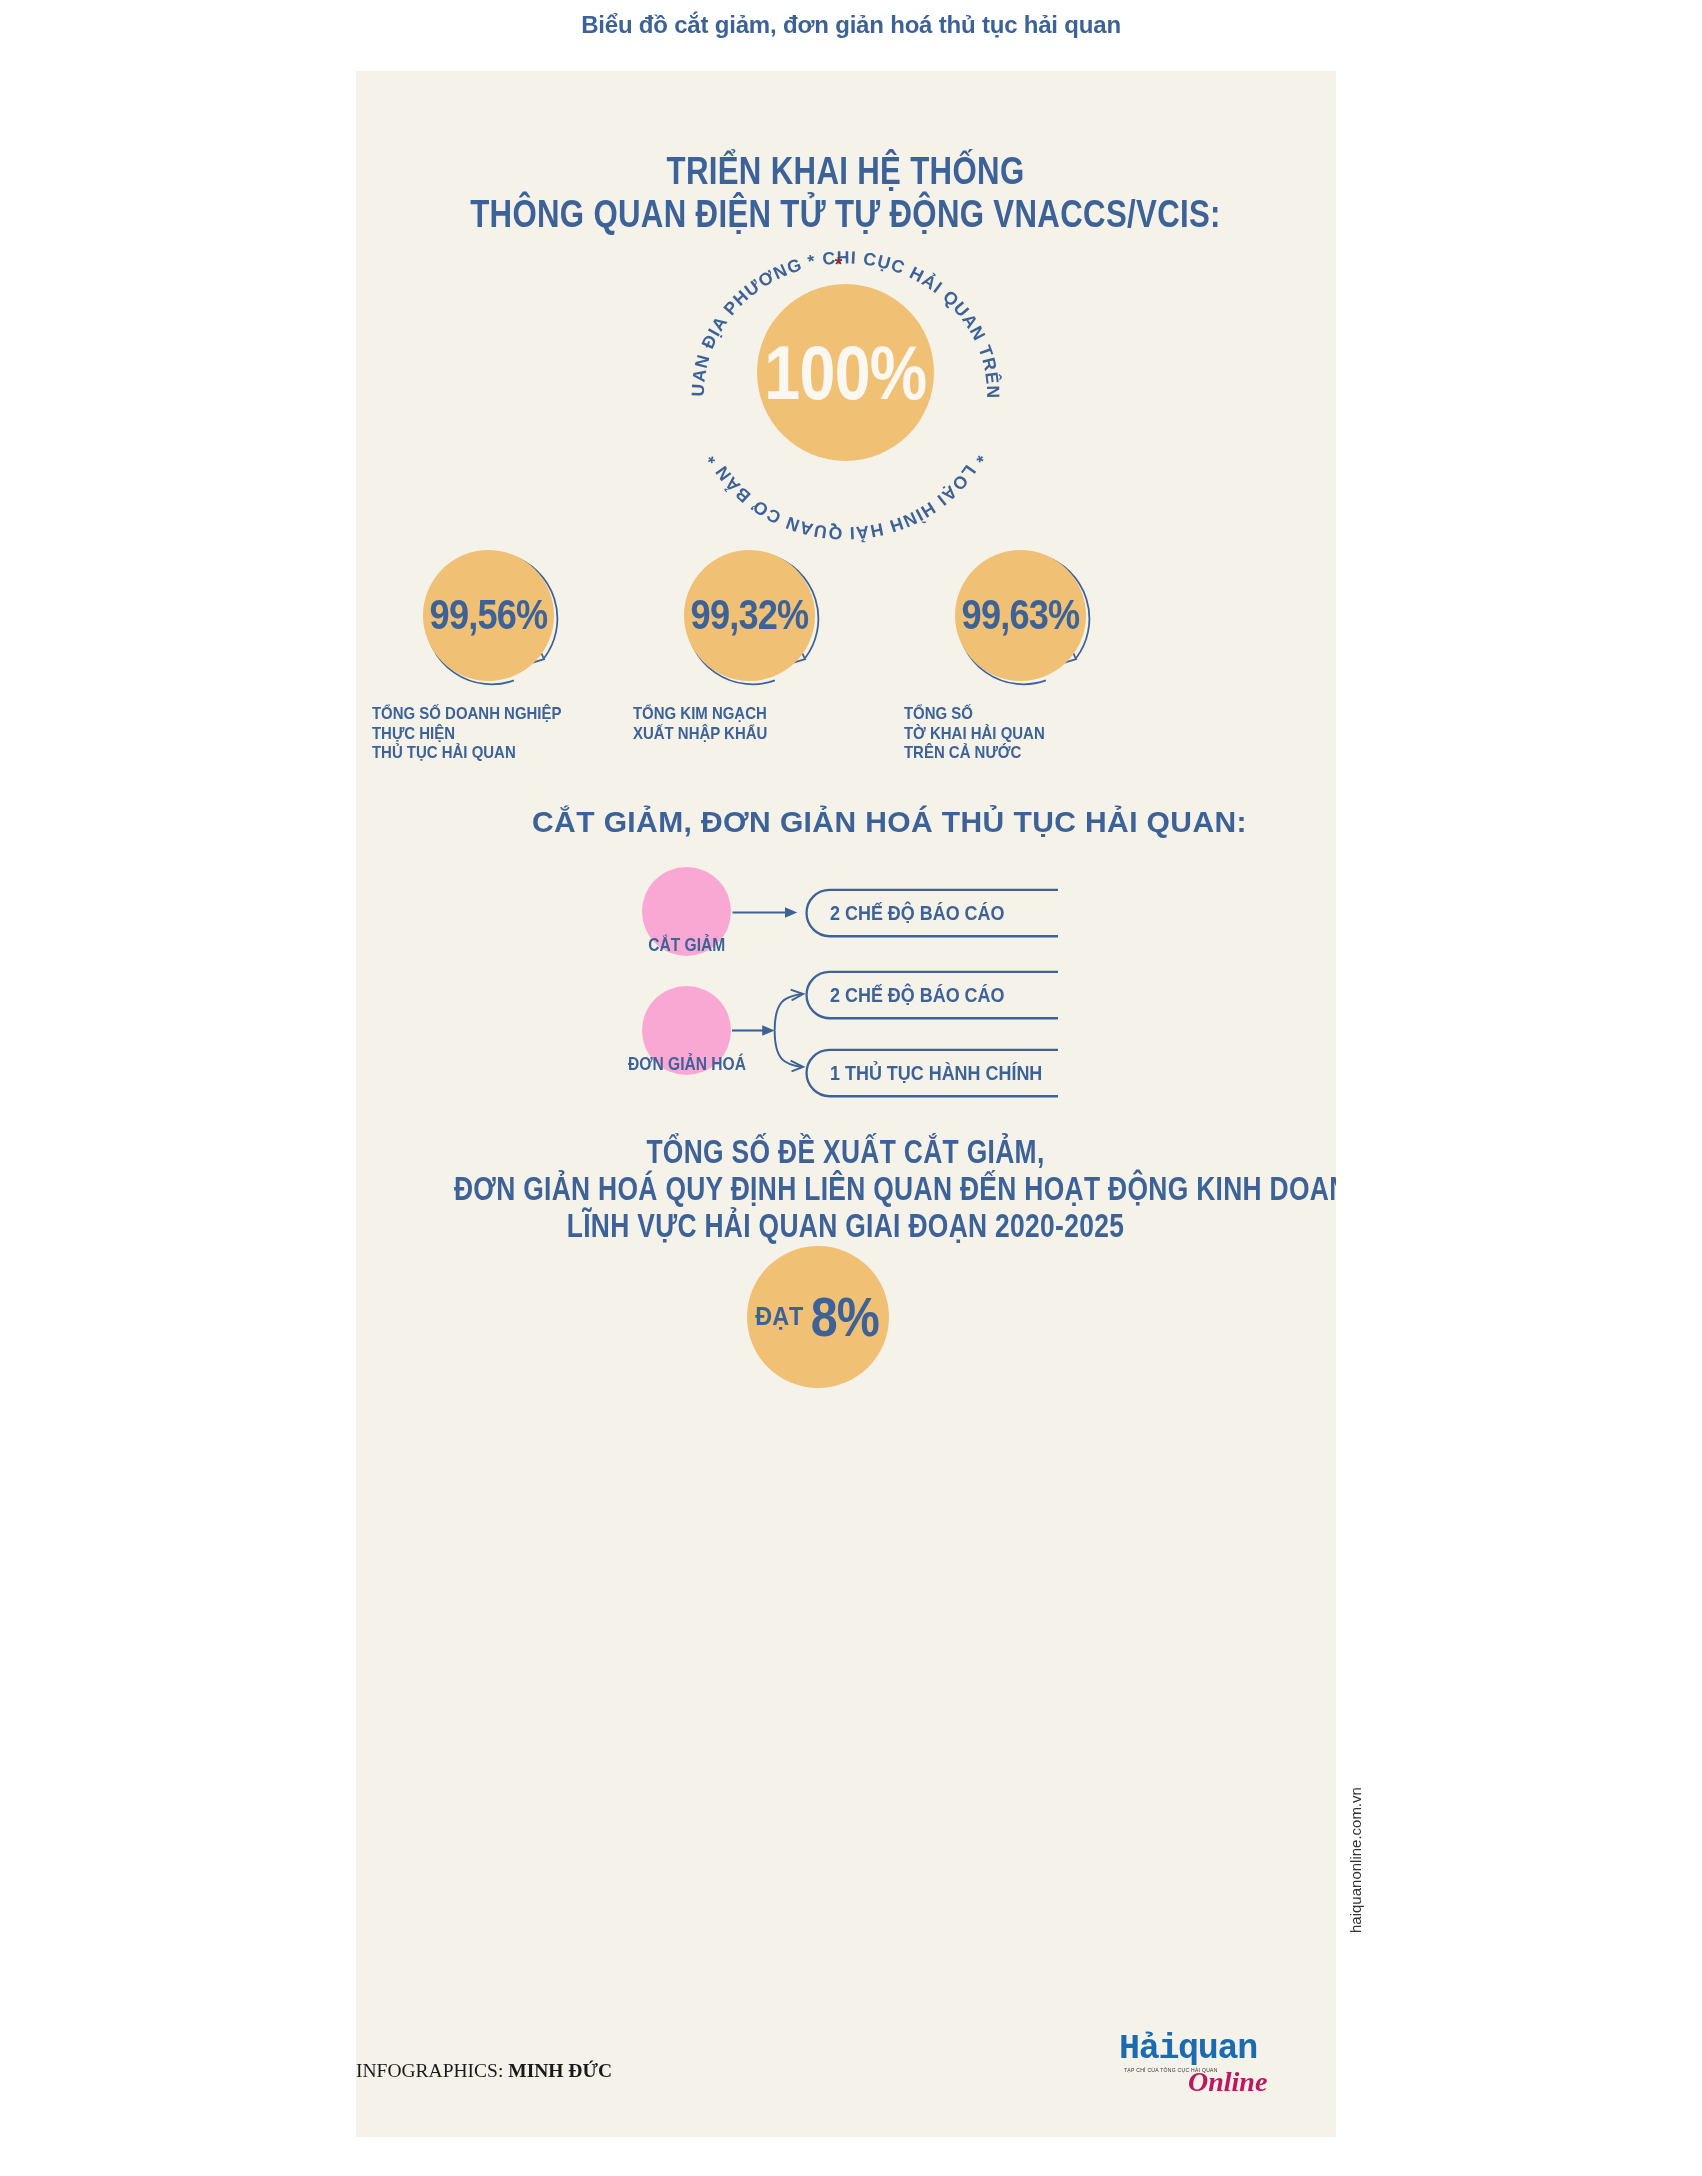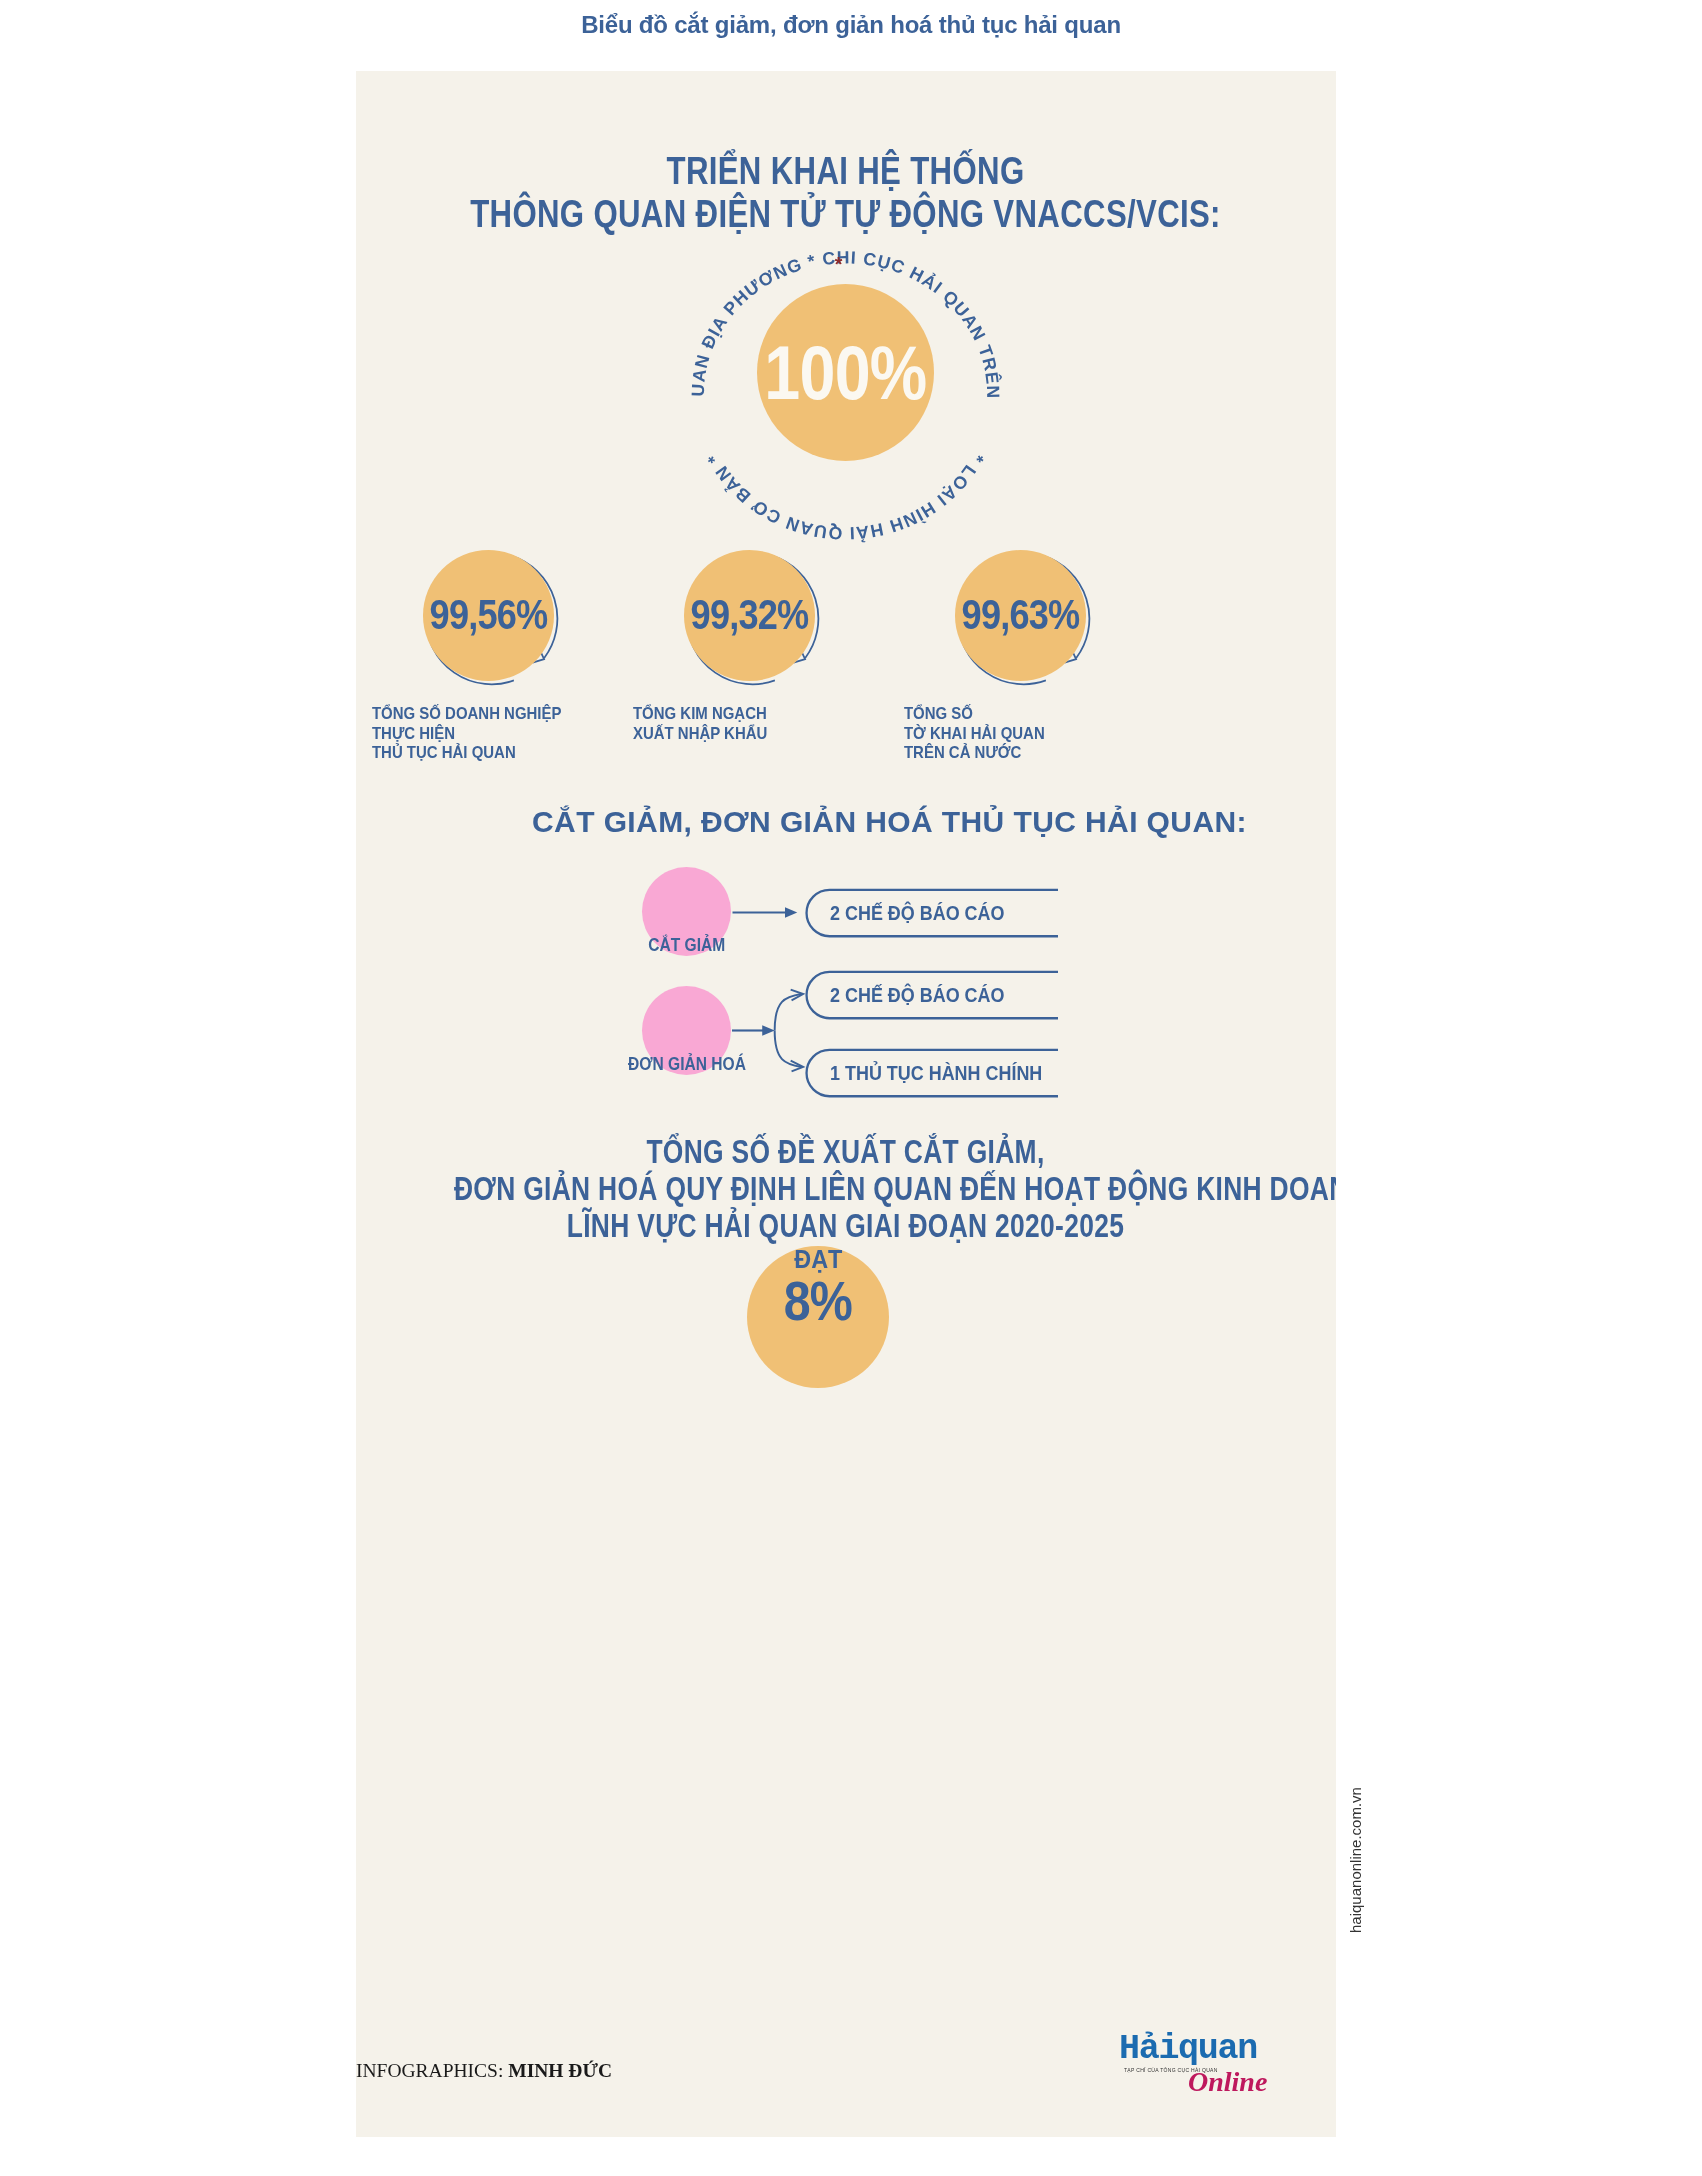--- a/index.html
+++ b/index.html
@@ -210,22 +210,23 @@
   .sec3-head .l3 { font-size: 33px; line-height: 37px; }
 
   
   .dat-circle {
     position: absolute;
     left: 391px; top: 1175px;
     width: 142px; height: 142px;
     border-radius: 50%;
     background: #f0c075;
     display: flex;
-    flex-direction: column;
+    flex-direction: row;
     align-items: center;
+    justify-content: center;
   }
   .dat-circle .dat {
     font-family: "Liberation Sans Narrow", "Liberation Sans", sans-serif;
     font-weight: 700;
     font-size: 26.6px;
     color: #3c6298;
     transform: scaleX(0.88);
     line-height: 26.6px;
     margin-bottom: 1.8px;
   }

